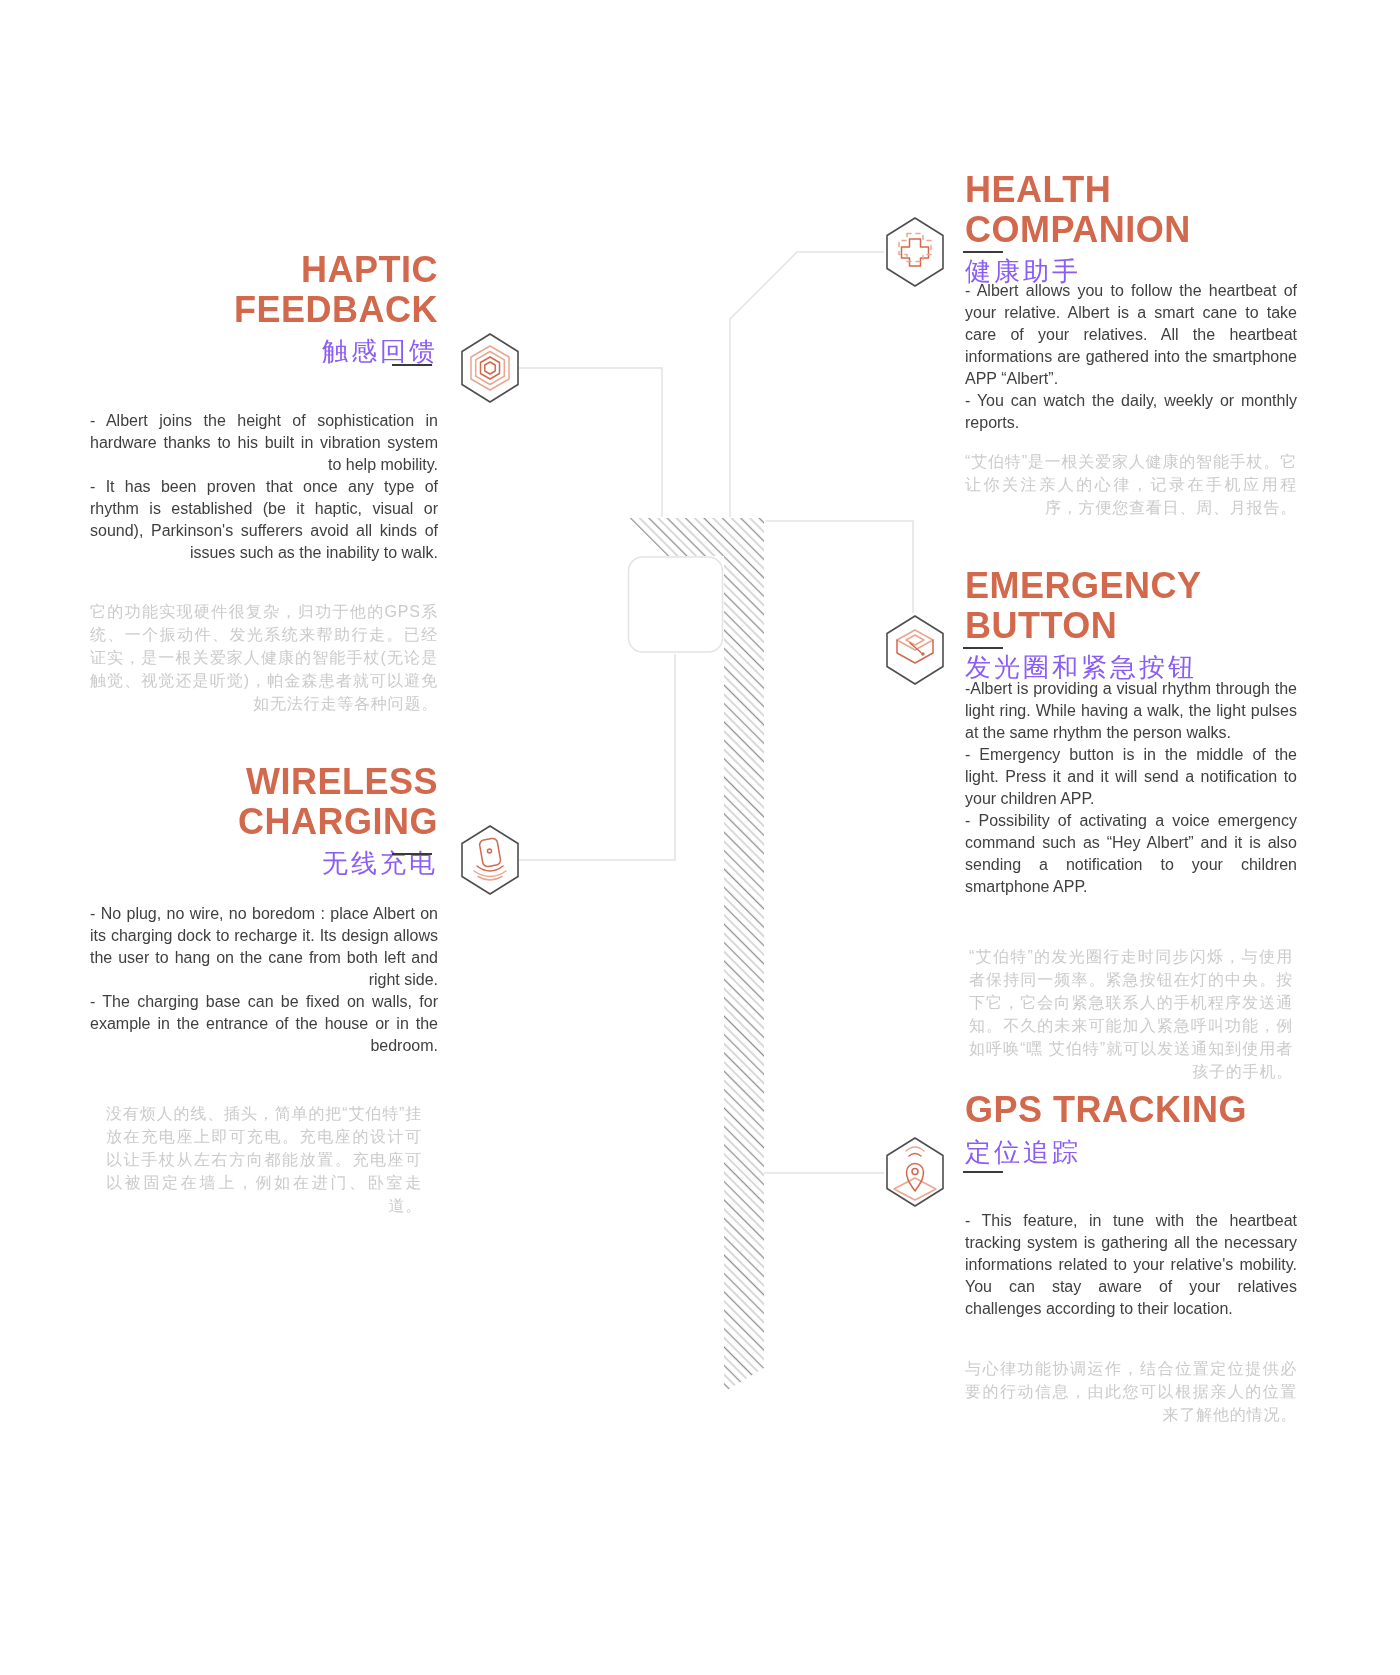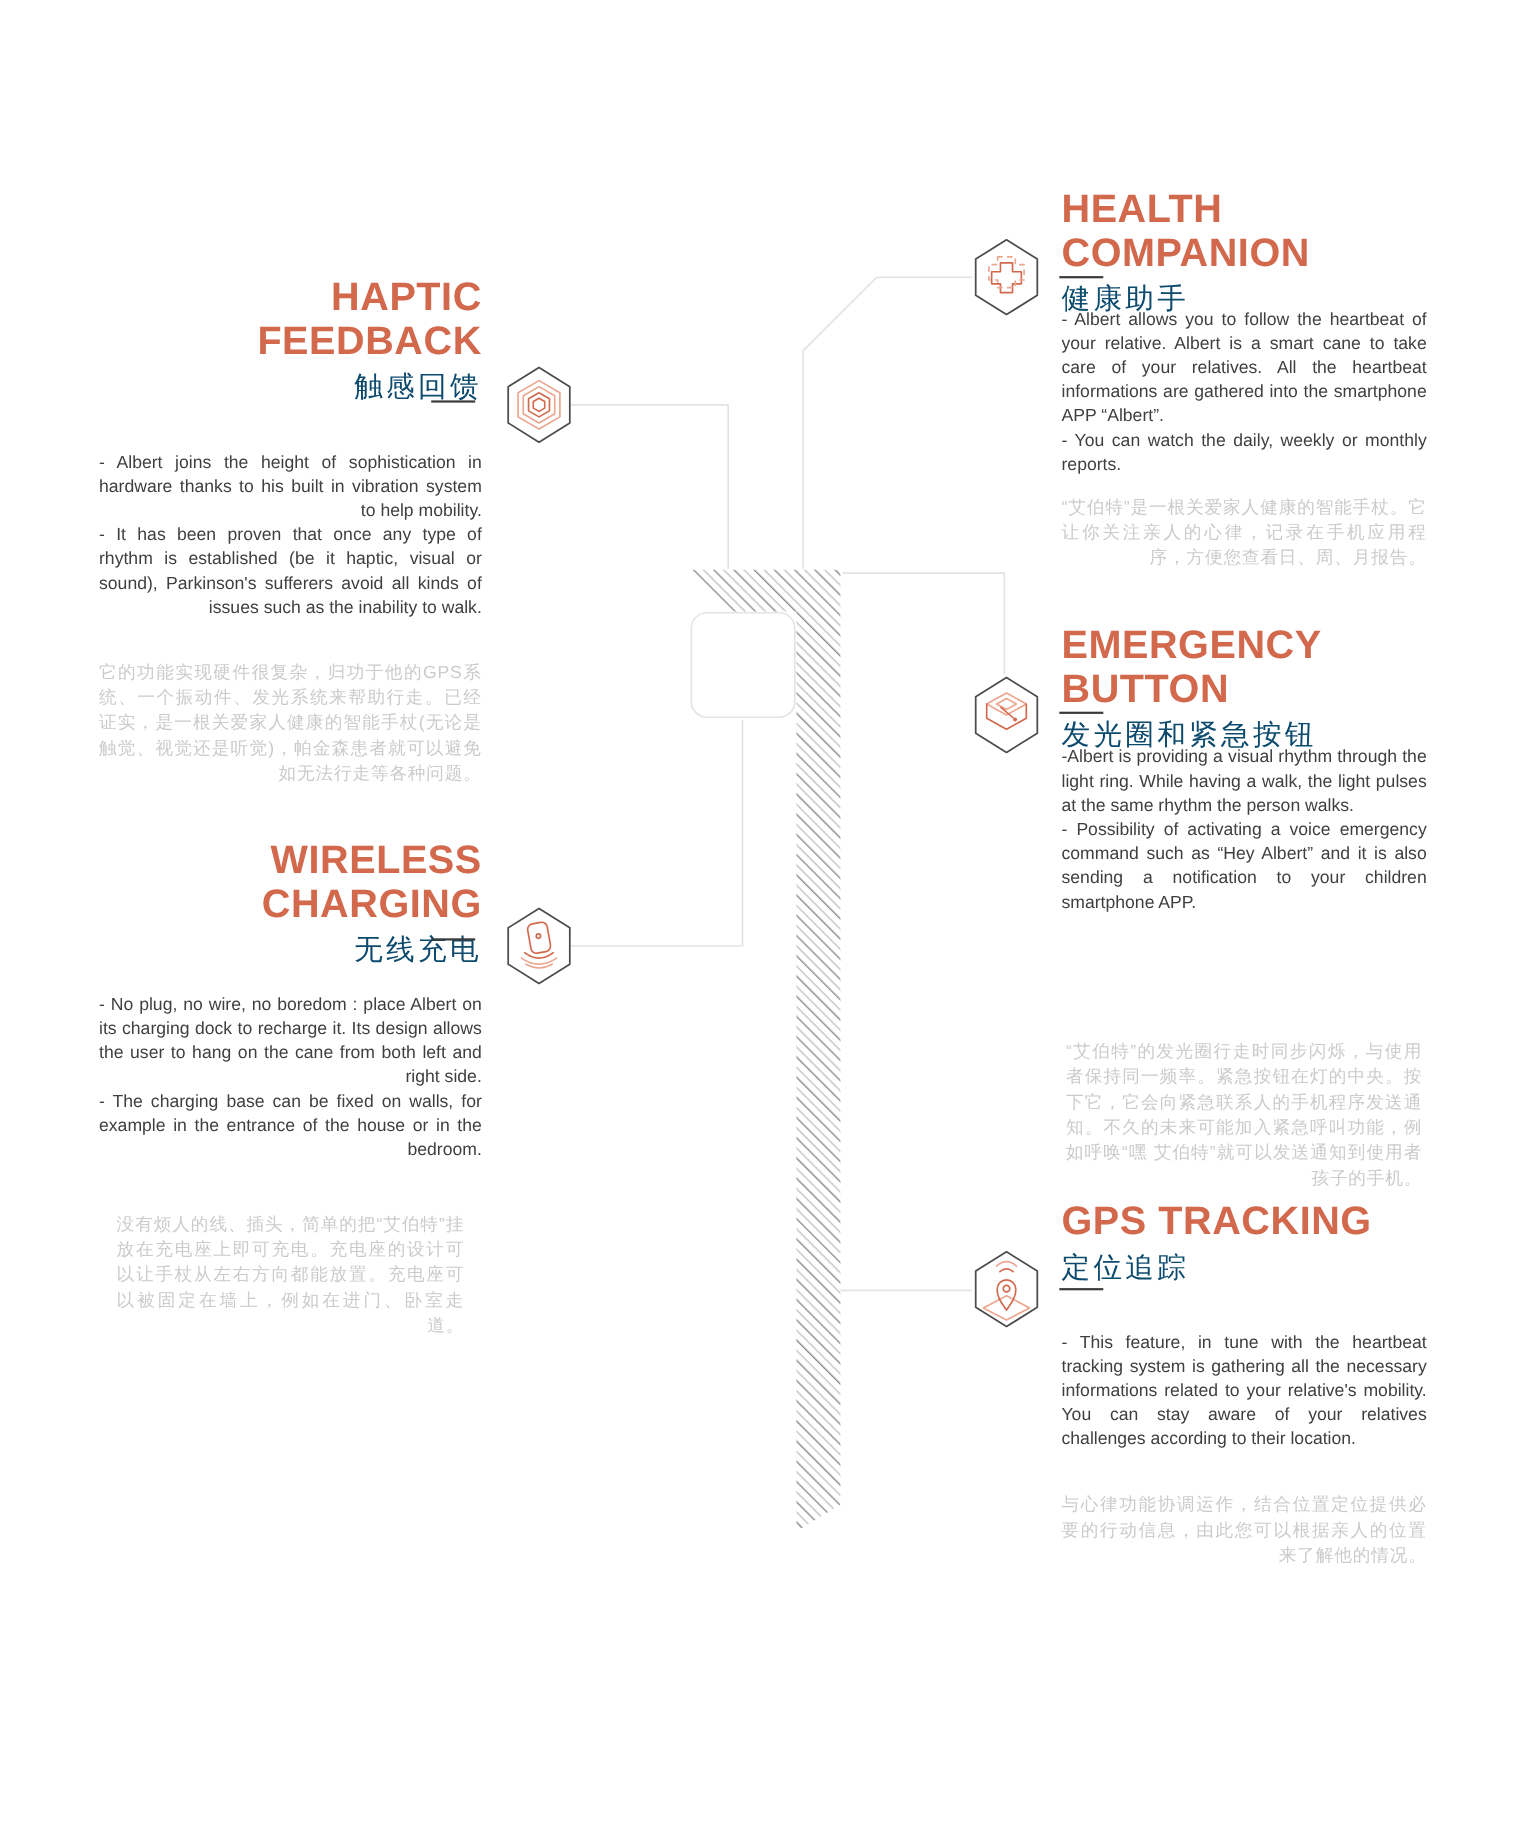--- a/index.html
+++ b/index.html
@@ -8,21 +8,21 @@
     font-family:"Liberation Sans",sans-serif;overflow:hidden;
   }
   .abs{position:absolute;}
   
   .col-left{left:90px;width:348px;}
   .col-right{left:965px;width:332px;}
   .title{
     font-weight:bold;font-size:36px;line-height:1.1;color:#d2684c;letter-spacing:.5px;
   }
   .subtitle{
-    font-size:26px;line-height:1.2;color:#0c4a6e;letter-spacing:3px;margin-top:7px;
+    font-size:26px;line-height:1.2;color:#8b5cf6;letter-spacing:3px;margin-top:7px;
   }
   .t-right{text-align:right;}
   .t-left{text-align:left;}
   .dash{width:40px;height:2px;background:#3a3a3a;}
   .body-en{font-size:16px;line-height:22px;color:#3f3f3f;text-align:justify;}
   .body-en p{margin:0;}
   .body-cn{font-size:16px;line-height:23px;color:#cbcbcb;text-align:justify;letter-spacing:.8px;}
   .last-right{text-align-last:right;}
   
   .hex{position:absolute;width:64px;height:72px;}
@@ -143,20 +143,21 @@
   <p style="margin:0">“艾伯特”是一根关爱家人健康的智能手杖。它让你关注亲人的心律，记录在手机应用程序，方便您查看日、周、月报告。</p>
 </div>
 
 <div class="abs col-right t-left" style="top:566px">
   <div class="title">EMERGENCY BUTTON</div>
   <div class="subtitle">发光圈和紧急按钮</div>
 </div>
 <div class="abs dash" style="left:963px;top:647px"></div>
 <div class="abs col-right body-en" style="top:678px">
   <p>-Albert is providing a visual rhythm through the light ring. While having a walk, the light pulses at the same rhythm the person walks.</p>
+  <p>- Emergency button is in the middle of the light. Press it and it will send a notification to your children APP.</p>
   <p>- Possibility of activating a voice emergency command such as “Hey Albert” and it is also sending a notification to your children smartphone APP.</p>
 </div>
 <div class="abs col-right body-cn last-right" style="top:941px">
   <p style="margin:4px">“艾伯特”的发光圈行走时同步闪烁，与使用者保持同一频率。紧急按钮在灯的中央。按下它，它会向紧急联系人的手机程序发送通知。不久的未来可能加入紧急呼叫功能，例如呼唤“嘿 艾伯特”就可以发送通知到使用者孩子的手机。</p>
 </div>
 
 <div class="abs col-right t-left" style="top:1090px">
   <div class="title">GPS TRACKING</div>
   <div class="subtitle">定位追踪</div>
 </div>

